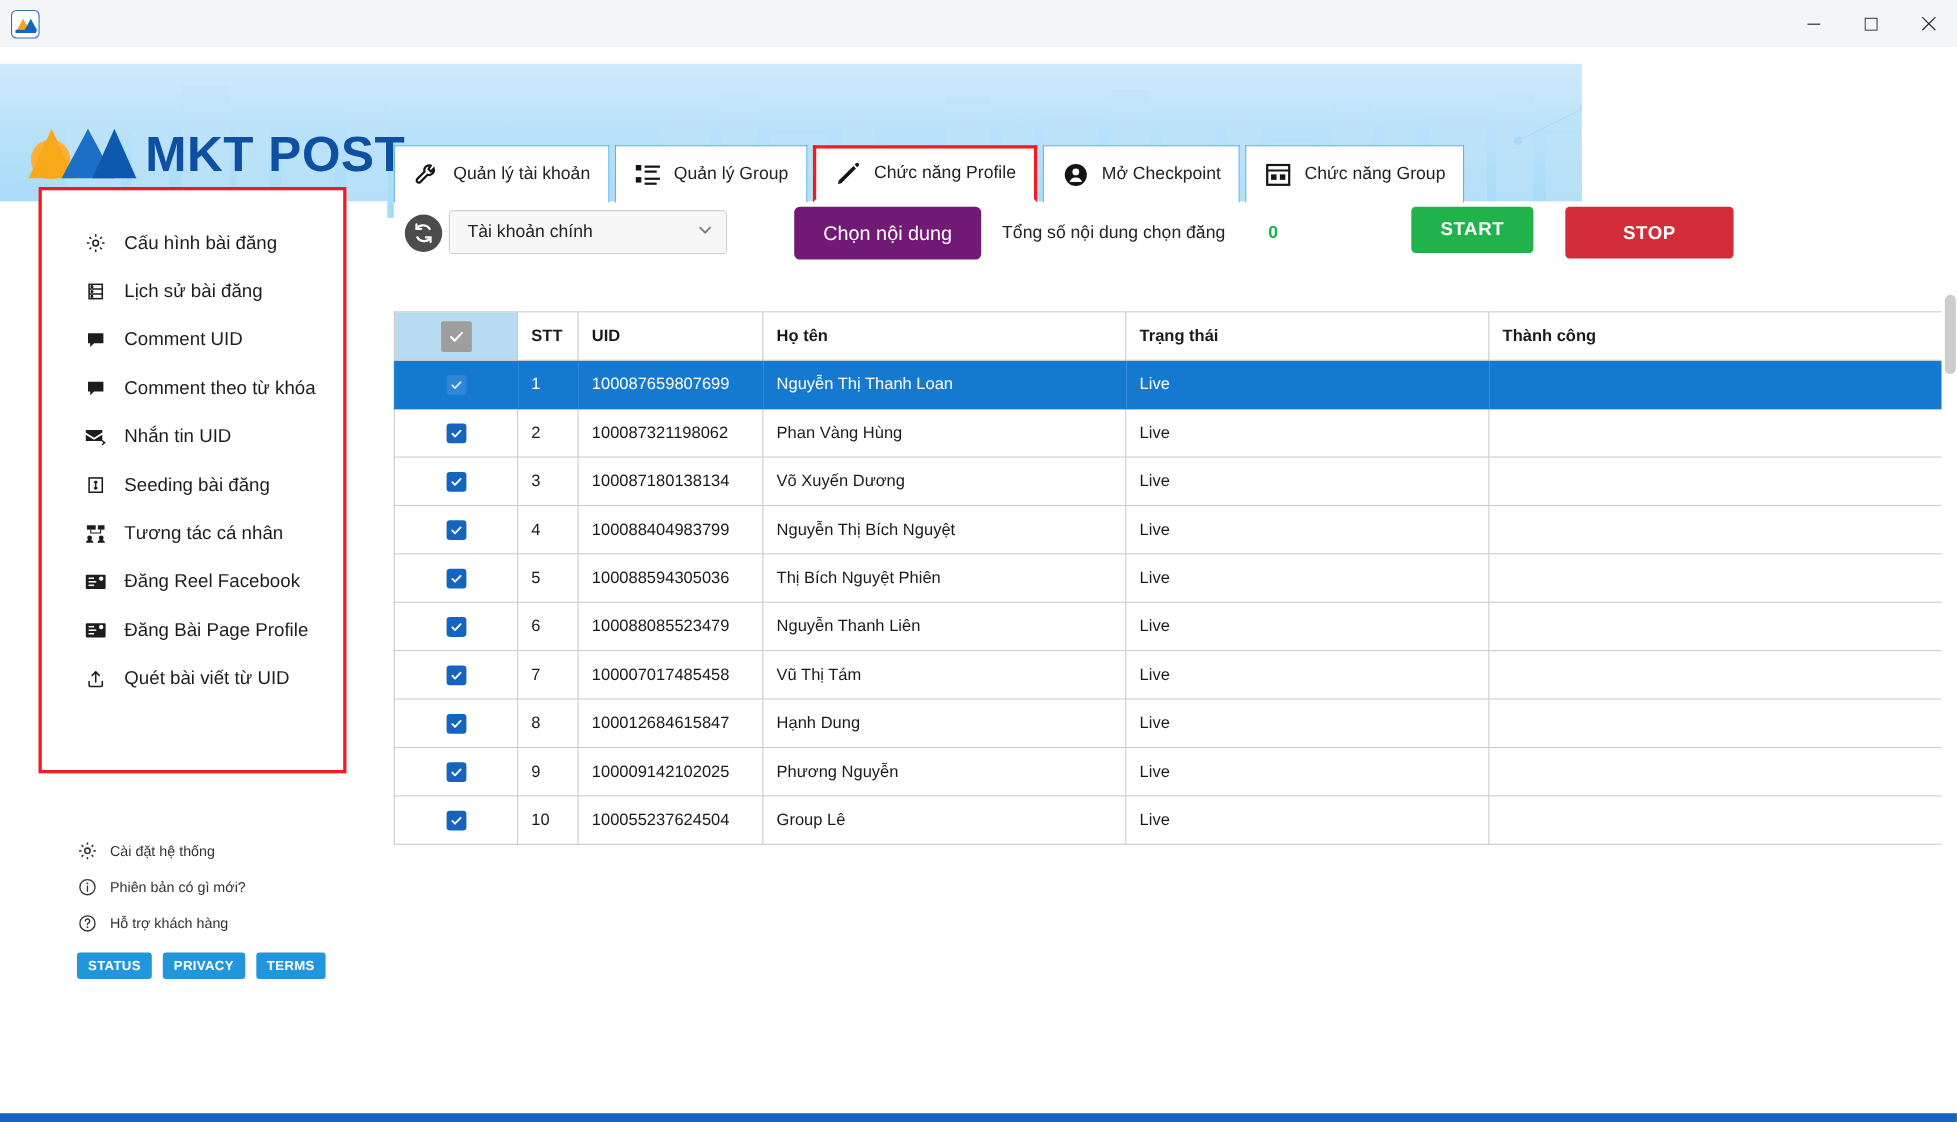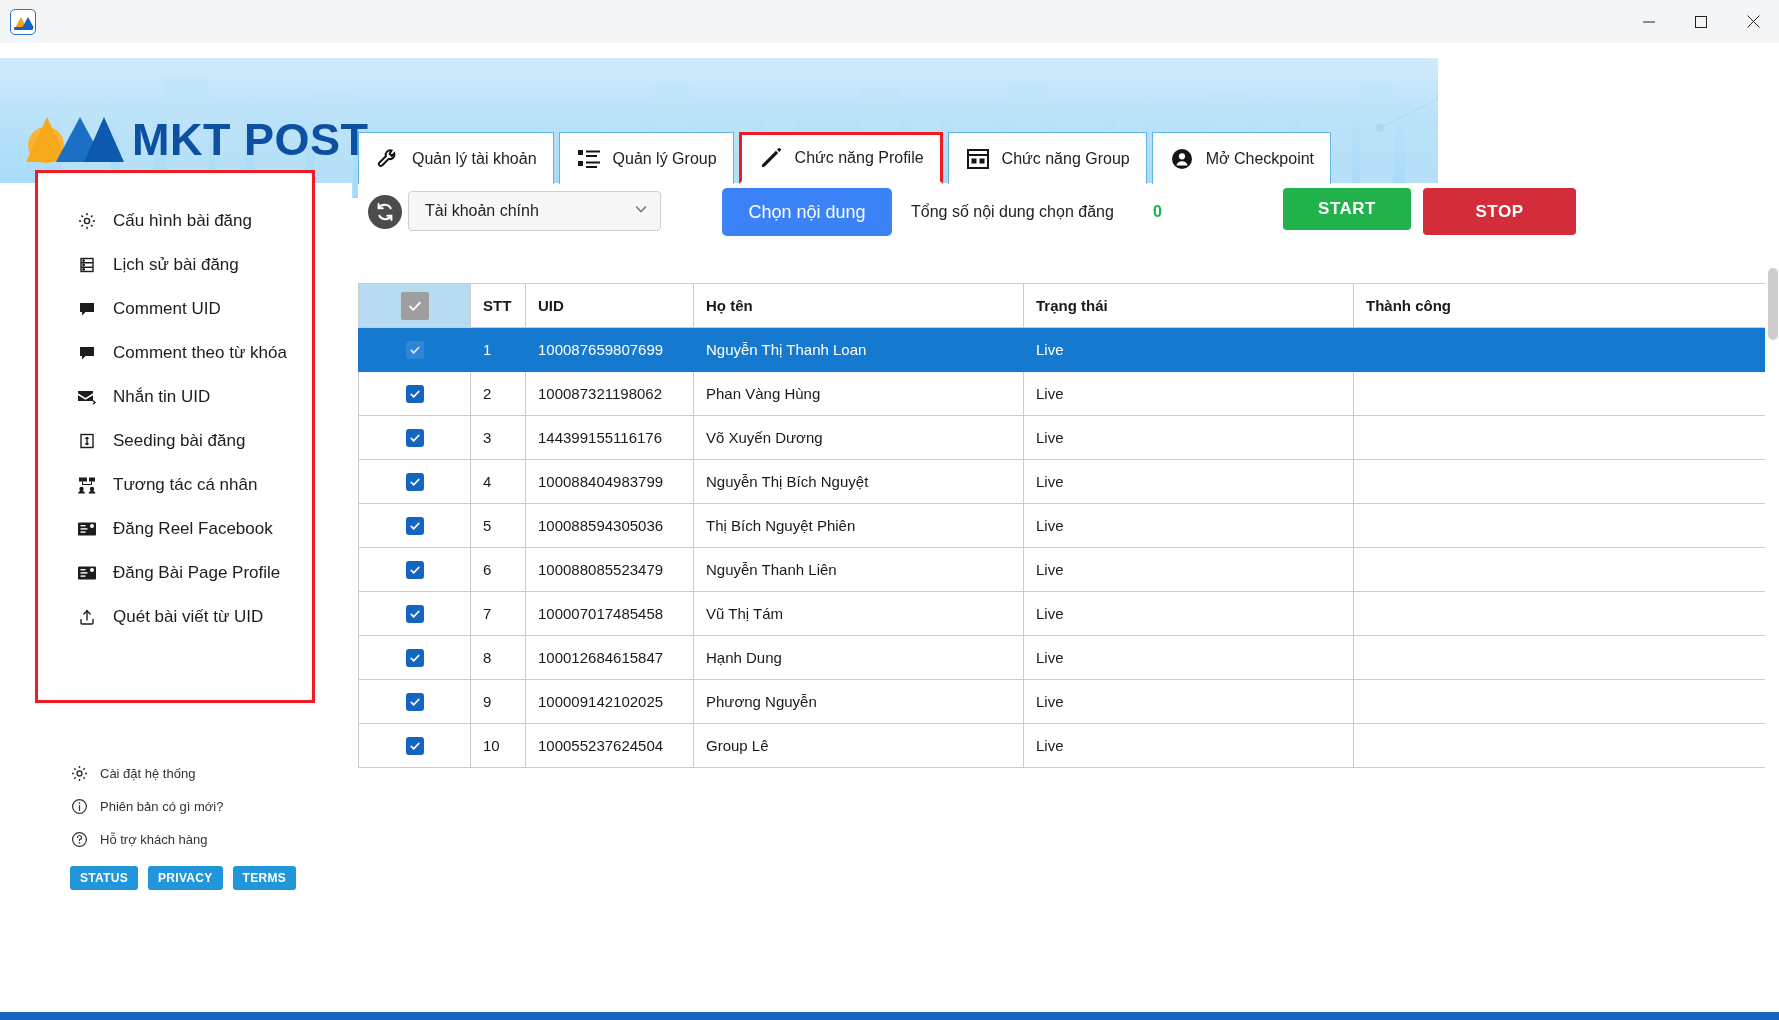--- a/index.html
+++ b/index.html
@@ -163,34 +163,34 @@
   }
   .select {
     position: absolute; left: 50px; top: 8px; width: 253px; height: 40px;
     background: #f7f7f7; border: 1px solid #cfcfcf; border-radius: 4px;
     display: flex; align-items: center; padding: 0 10px 0 16px; cursor: pointer;
   }
   .select .sel-val { font-size: 16px; color: #222; }
   .select .chev { margin-left: auto; color: #7a7a7a; }
   .btn-primary {
     position: absolute; left: 364px; top: 5px; width: 170px; height: 48px;
-    background: #3b82f6; color: #ffffff; border-radius: 5px;
+    background: #701a75; color: #ffffff; border-radius: 5px;
     display: flex; align-items: center; justify-content: center;
     font-size: 18px; cursor: pointer;
   }
   .total-label {
     position: absolute; left: 553px; top: 20px;
     font-size: 16px; color: #222;
   }
   .total-value {
     position: absolute; left: 795px; top: 20px;
     font-size: 16px; font-weight: bold; color: #18b24b;
   }
   .btn-start {
-    position: absolute; left: 925px; top: 5px; width: 128px; height: 42px;
+    position: absolute; left: 925px; top: 5px; width: 111px; height: 42px;
     background: #21b24b; color: #ffffff; border-radius: 4px;
     display: flex; align-items: center; justify-content: center;
     font-size: 17px; font-weight: bold; cursor: pointer; letter-spacing: .5px;
   }
   .btn-stop {
     position: absolute; left: 1065px; top: 5px; width: 153px; height: 47px;
     background: #d32d3c; color: #ffffff; border-radius: 4px;
     display: flex; align-items: center; justify-content: center;
     font-size: 17px; font-weight: bold; cursor: pointer; letter-spacing: .5px;
   }
@@ -367,38 +367,38 @@
       <span class="tab-ico">
         <svg width="24" height="24" viewBox="0 0 24 24" fill="currentColor">
             <path d="M3.5 18.2l-.8 3.1 3.1-.8L19.2 7.1l-2.3-2.3L3.5 18.2z"></path>
             <path d="M18 3.7l2.3 2.3 1.2-1.2a1.6 1.6 0 0 0-2.3-2.3L18 3.7z"></path>
           </svg>
       </span>
       <span>Chức năng Profile</span>
     </div>
     <div class="tab">
       <span class="tab-ico">
+        <svg width="24" height="24" viewBox="0 0 24 24" fill="currentColor">
+            <circle cx="12" cy="12" r="10"></circle>
+            <circle cx="12" cy="9.3" r="3.1" fill="#fff"></circle>
+            <path d="M6.4 18.4a5.9 5.9 0 0 1 11.2 0z" fill="#fff"></path>
+          </svg>
+      </span>
+      <span>Mở Checkpoint</span>
+    </div>
+    <div class="tab">
+      <span class="tab-ico">
         <svg width="24" height="22" viewBox="0 0 24 22" fill="none" stroke="currentColor" stroke-width="2">
             <rect x="2" y="2" width="20" height="18"></rect>
             <path d="M2 7h20"></path>
             <rect x="5.5" y="10.5" width="5" height="5" fill="currentColor" stroke="none"></rect>
             <rect x="13.5" y="10.5" width="5" height="5" fill="currentColor" stroke="none"></rect>
           </svg>
       </span>
       <span>Chức năng Group</span>
-    </div>
-    <div class="tab">
-      <span class="tab-ico">
-        <svg width="24" height="24" viewBox="0 0 24 24" fill="currentColor">
-            <circle cx="12" cy="12" r="10"></circle>
-            <circle cx="12" cy="9.3" r="3.1" fill="#fff"></circle>
-            <path d="M6.4 18.4a5.9 5.9 0 0 1 11.2 0z" fill="#fff"></path>
-          </svg>
-      </span>
-      <span>Mở Checkpoint</span>
     </div>
   </div>
 
   <div class="sidebar">
     <div class="menu-box">
       <div class="menu-list">
 
 
         <div class="menu-item">
           <span class="mi-ico">
@@ -640,21 +640,21 @@
           </tr>
           <tr>
             <td class="chk-cell">
               <span class="cb">
                 <svg width="12" height="12" viewBox="0 0 16 16" fill="none" stroke="#fff" stroke-width="2.2" stroke-linecap="round" stroke-linejoin="round">
                     <path d="M3 8.4l3.2 3.4L13 4.6"></path>
                   </svg>
               </span>
             </td>
             <td>3</td>
-            <td>144399155116176</td>
+            <td>100087180138134</td>
             <td>Võ Xuyến Dương</td>
             <td>Live</td>
             <td></td>
           </tr>
           <tr>
             <td class="chk-cell">
               <span class="cb">
                 <svg width="12" height="12" viewBox="0 0 16 16" fill="none" stroke="#fff" stroke-width="2.2" stroke-linecap="round" stroke-linejoin="round">
                     <path d="M3 8.4l3.2 3.4L13 4.6"></path>
                   </svg>

